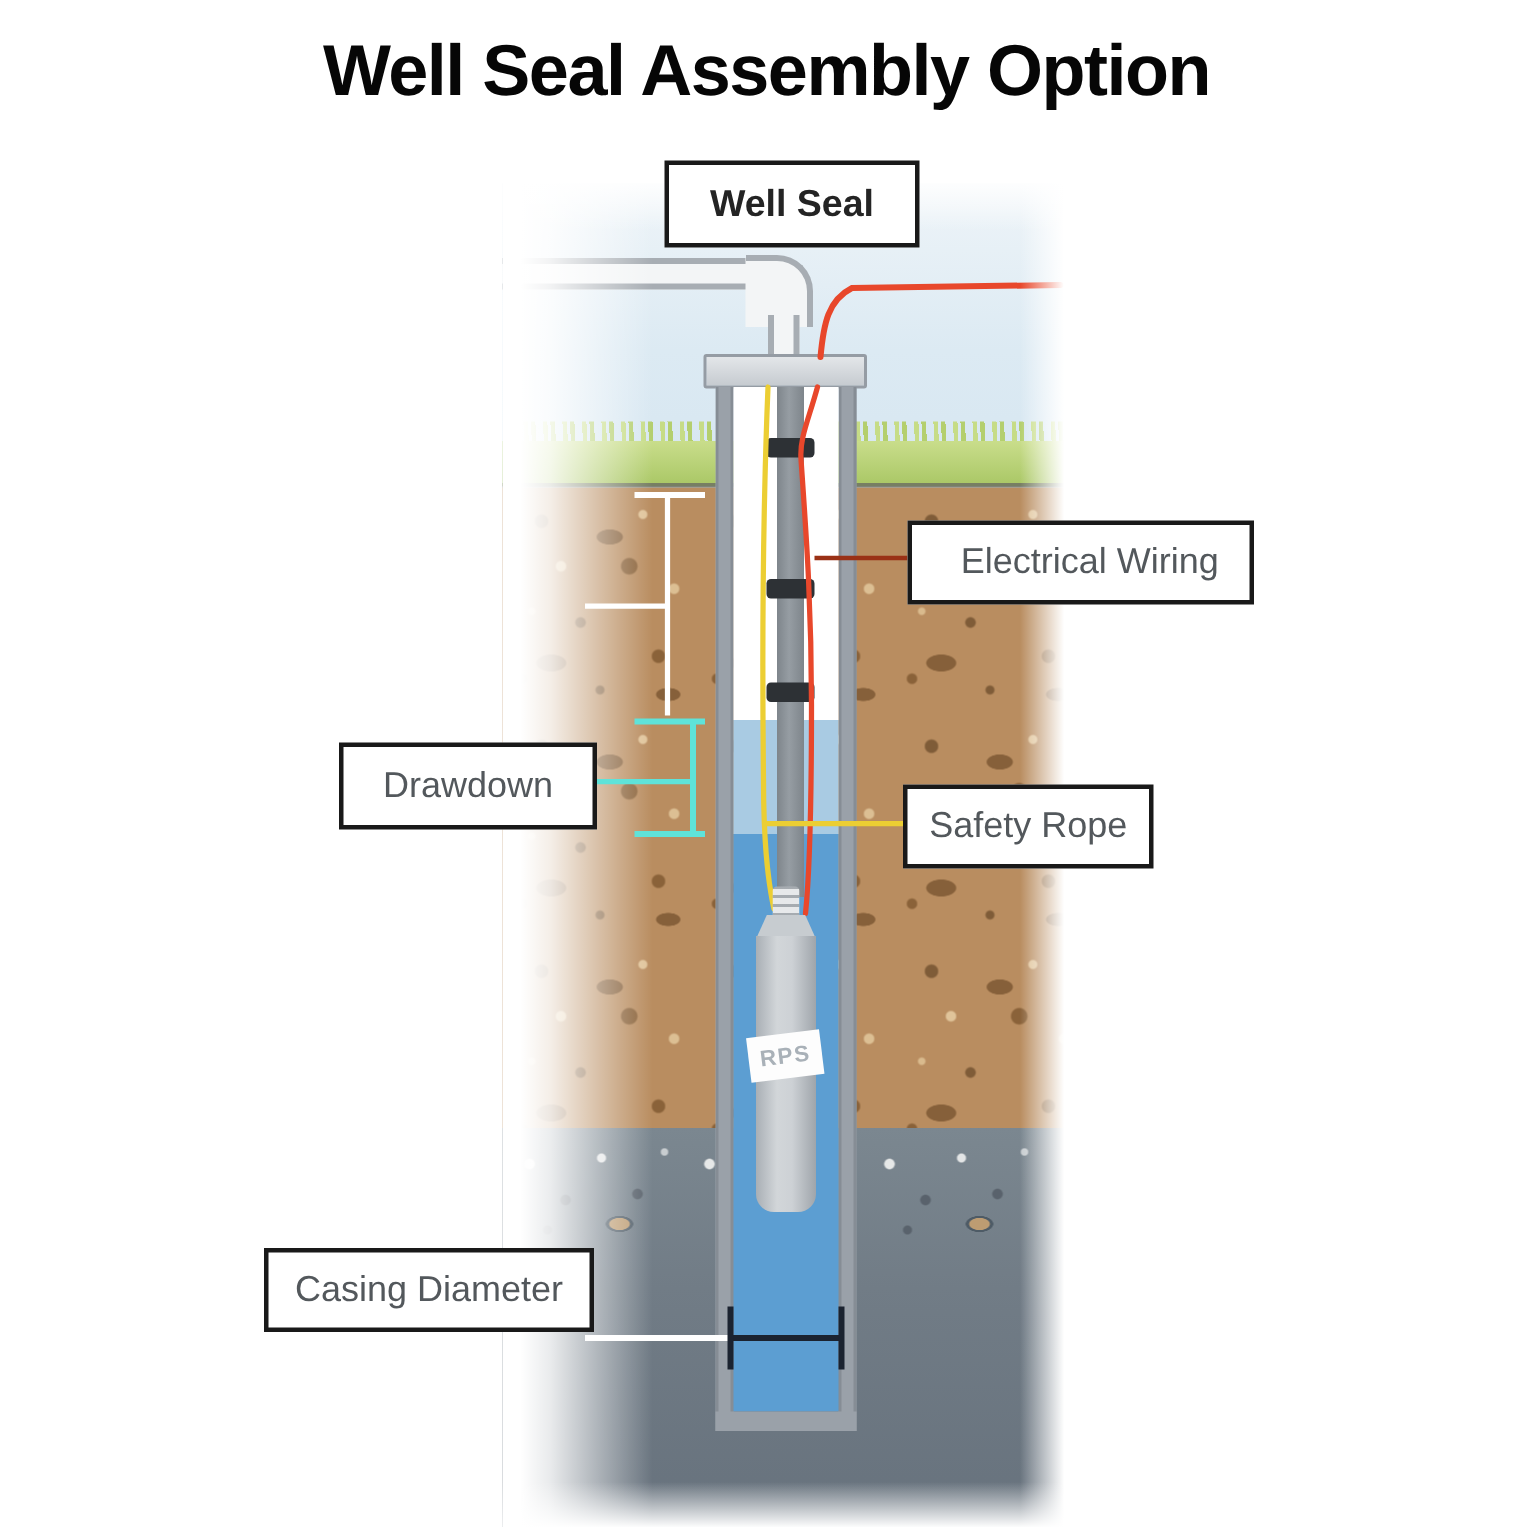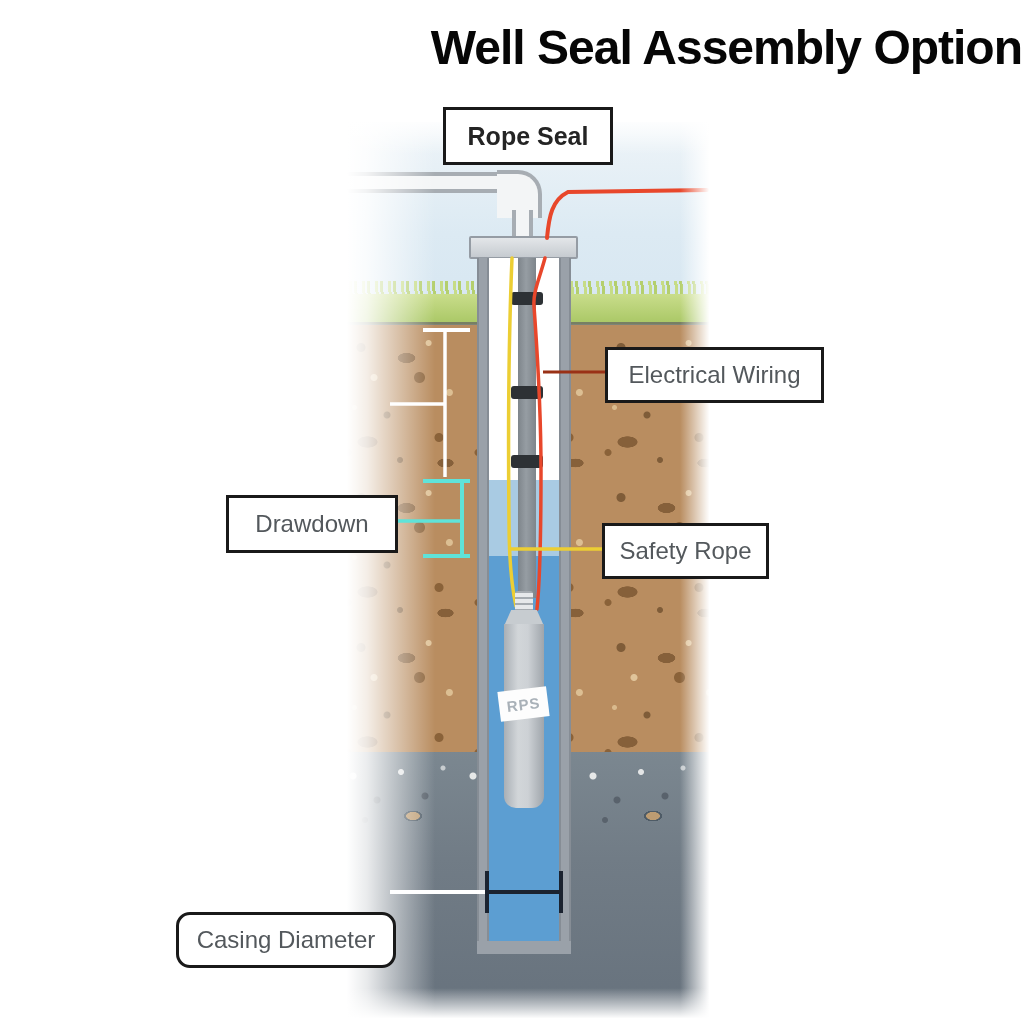--- a/index.html
+++ b/index.html
@@ -1,21 +1,21 @@
 <!DOCTYPE html>
 <html><head>
 <meta charset="utf-8">
 <style>
   html,body{margin:0;padding:0;background:#fff;}
   .page{position:relative;width:1022px;height:1022px;background:#fff;overflow:hidden;
         font-family:"Liberation Sans", sans-serif;}
   .abs{position:absolute;}
 
   
-  .title{left:0;top:20px;width:1022px;text-align:right;font-size:48px;font-weight:bold;
+  .title{left:0;top:20px;width:1022px;text-align:center;font-size:48px;font-weight:bold;
          color:#060606;letter-spacing:-1px;}
 
   
   .sky{left:335px;top:122px;width:377px;height:203px;
        background:linear-gradient(180deg,#eef4f8 0%,#dceaf3 55%,#d6e6f1 100%);}
   .soil-brown{left:335px;top:325px;width:377px;height:427px;background-color:#b98d60;
     background-image:
       radial-gradient(circle at 20% 15%, #7f5c38 0 4px, transparent 5px),
       radial-gradient(circle at 65% 35%, #8a6239 0 5px, transparent 6px),
       radial-gradient(circle at 40% 60%, #7f5c38 0 3px, transparent 4px),
@@ -96,23 +96,23 @@
     background:linear-gradient(180deg,rgba(255,255,255,0),#fff 90%);}
 
   .svg-layer{left:0;top:0;width:1022px;height:1022px;pointer-events:none;}
 
   
   .label{background:#fff;border:3px solid #191919;display:flex;align-items:center;
          justify-content:center;font-size:24px;color:#53585c;}
   .lb-wellseal{left:443px;top:107px;width:164px;height:52px;font-weight:bold;color:#242424;font-size:25px;}
   .lb-static{left:168px;top:383px;width:222px;height:52px;}
   .lb-drawdown{left:226px;top:495px;width:166px;height:52px;align-items:center;}
-  .lb-electrical{left:605px;top:347px;width:213px;height:50px;}
+  .lb-electrical{left:605px;top:347px;width:213px;height:50px;padding-left:12px;}
   .lb-safety{left:602px;top:523px;width:161px;height:50px;text-align:center;}
-  .lb-casing{left:176px;top:912px;width:214px;height:50px;border-radius:14px;}
+  .lb-casing{left:176px;top:832px;width:214px;height:50px;}
 </style>
 </head>
 <body>
 
 <div class="page">
 
   <div class="abs title">Well Seal Assembly Option</div>
 
   <div class="abs sky"></div>
   <div class="abs soil-brown"></div>
@@ -169,21 +169,21 @@
     <path d="M423,556 L470,556" stroke="#5fe3d9" stroke-width="4"></path>
     <path d="M543,372 L605,372" stroke="#9a3116" stroke-width="3"></path>
     <path d="M510,549 L602,549" stroke="#ecce33" stroke-width="3.5"></path>
     <path d="M390,892 L489,892" stroke="#ffffff" stroke-width="4"></path>
     <path d="M487,892 L561,892" stroke="#1b2330" stroke-width="4"></path>
     <path d="M487,871 L487,913" stroke="#1b2330" stroke-width="4"></path>
     <path d="M561,871 L561,913" stroke="#1b2330" stroke-width="4"></path>
   </svg>
 
   <div class="abs label lb-wellseal">
-    <span>Rope Seal</span>
+    <span>Well Seal</span>
   </div>
   <div class="abs label lb-drawdown">
     <span>Drawdown</span>
   </div>
   <div class="abs label lb-electrical">
     <span>Electrical Wiring</span>
   </div>
   <div class="abs label lb-safety">
     <span>Safety Rope</span>
   </div>

